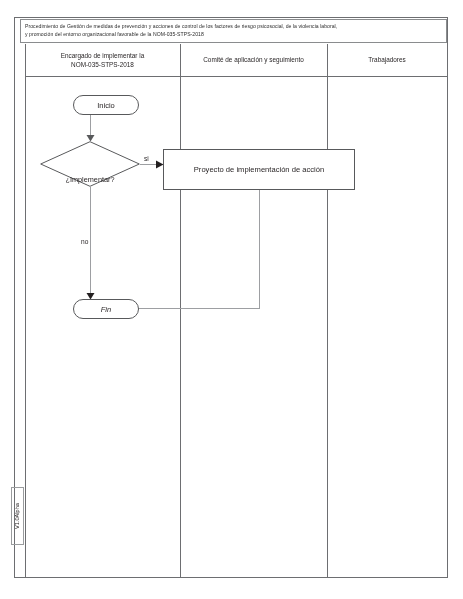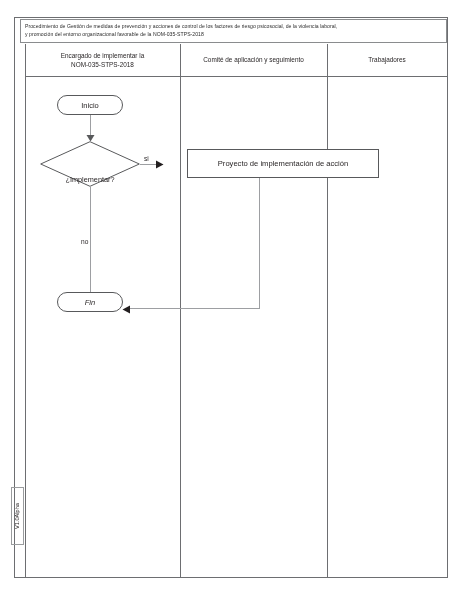--- a/index.html
+++ b/index.html
@@ -113,42 +113,42 @@
     justify-content: center;
     text-align: center;
     color: #231f20;
     background: #ffffff;
   }
 
   .terminal {
     border: 1px solid #58595b;
     border-radius: 999px;
     font-size: 7.5px;
+    margin-left: 16px;
   }
   .n-inicio { left: 57px; top: 95px;  width: 66px; height: 20px; }
-  .n-fin    { left: 57px; top: 292px; width: 66px; height: 20px; font-style: italic; }
+  .n-fin    { left: 57px; top: 299px; width: 66px; height: 20px; font-style: italic; }
 
   .decision {
     left: 40px; top: 141px; width: 100px; height: 46px;
   }
   .decision svg { position: absolute; left: 0; top: 0; }
   .decision span {
     position: relative;
     font-size: 7.3px;
     z-index: 2;
     margin-top: 30px;
   }
 
   .process {
-    left: 163px; top: 149px; width: 192px; height: 29px;
+    left: 163px; top: 149px; width: 192px; height: 41px;
     border: 1px solid #58595b;
     font-size: 7.6px;
     line-height: 11px;
     padding: 0 17px;
-    margin-left: 24px;
   }
 
   
   .ln { position: absolute; background: #9d9fa2; }
   .ln.v { width: 1px; }
   .ln.h { height: 1px; }
 
   .edge-label {
     position: absolute;
     font-size: 6.6px;

